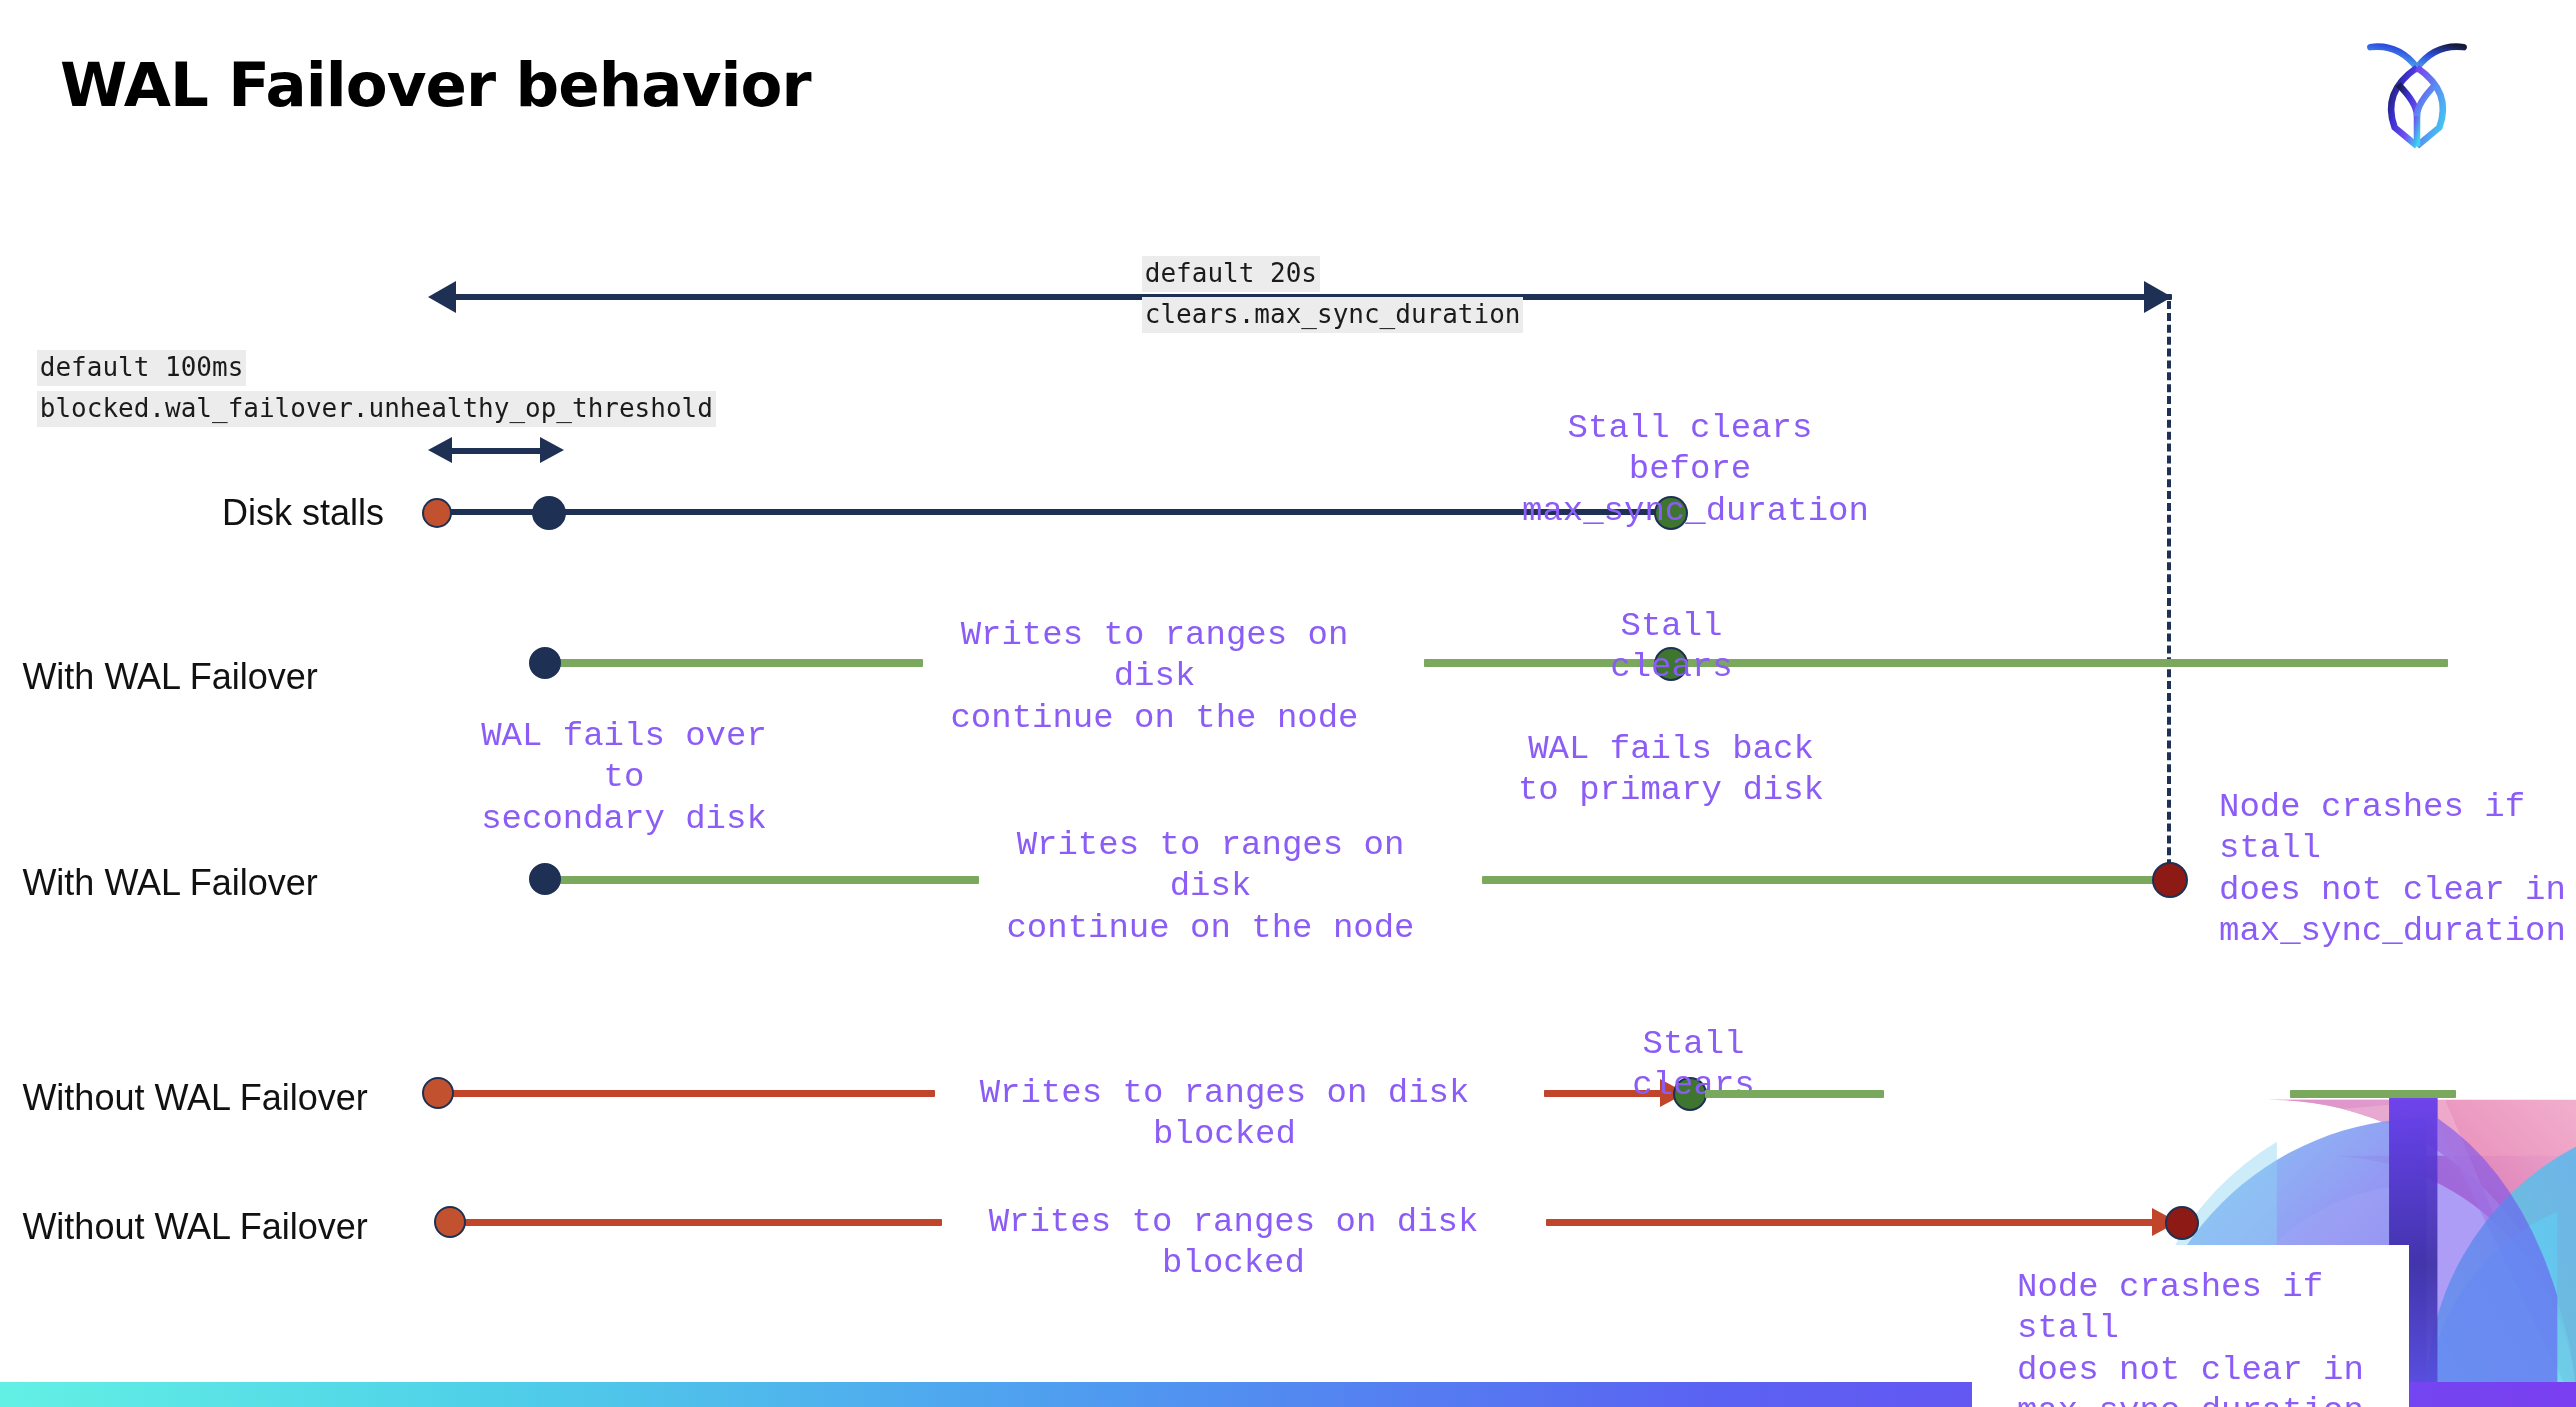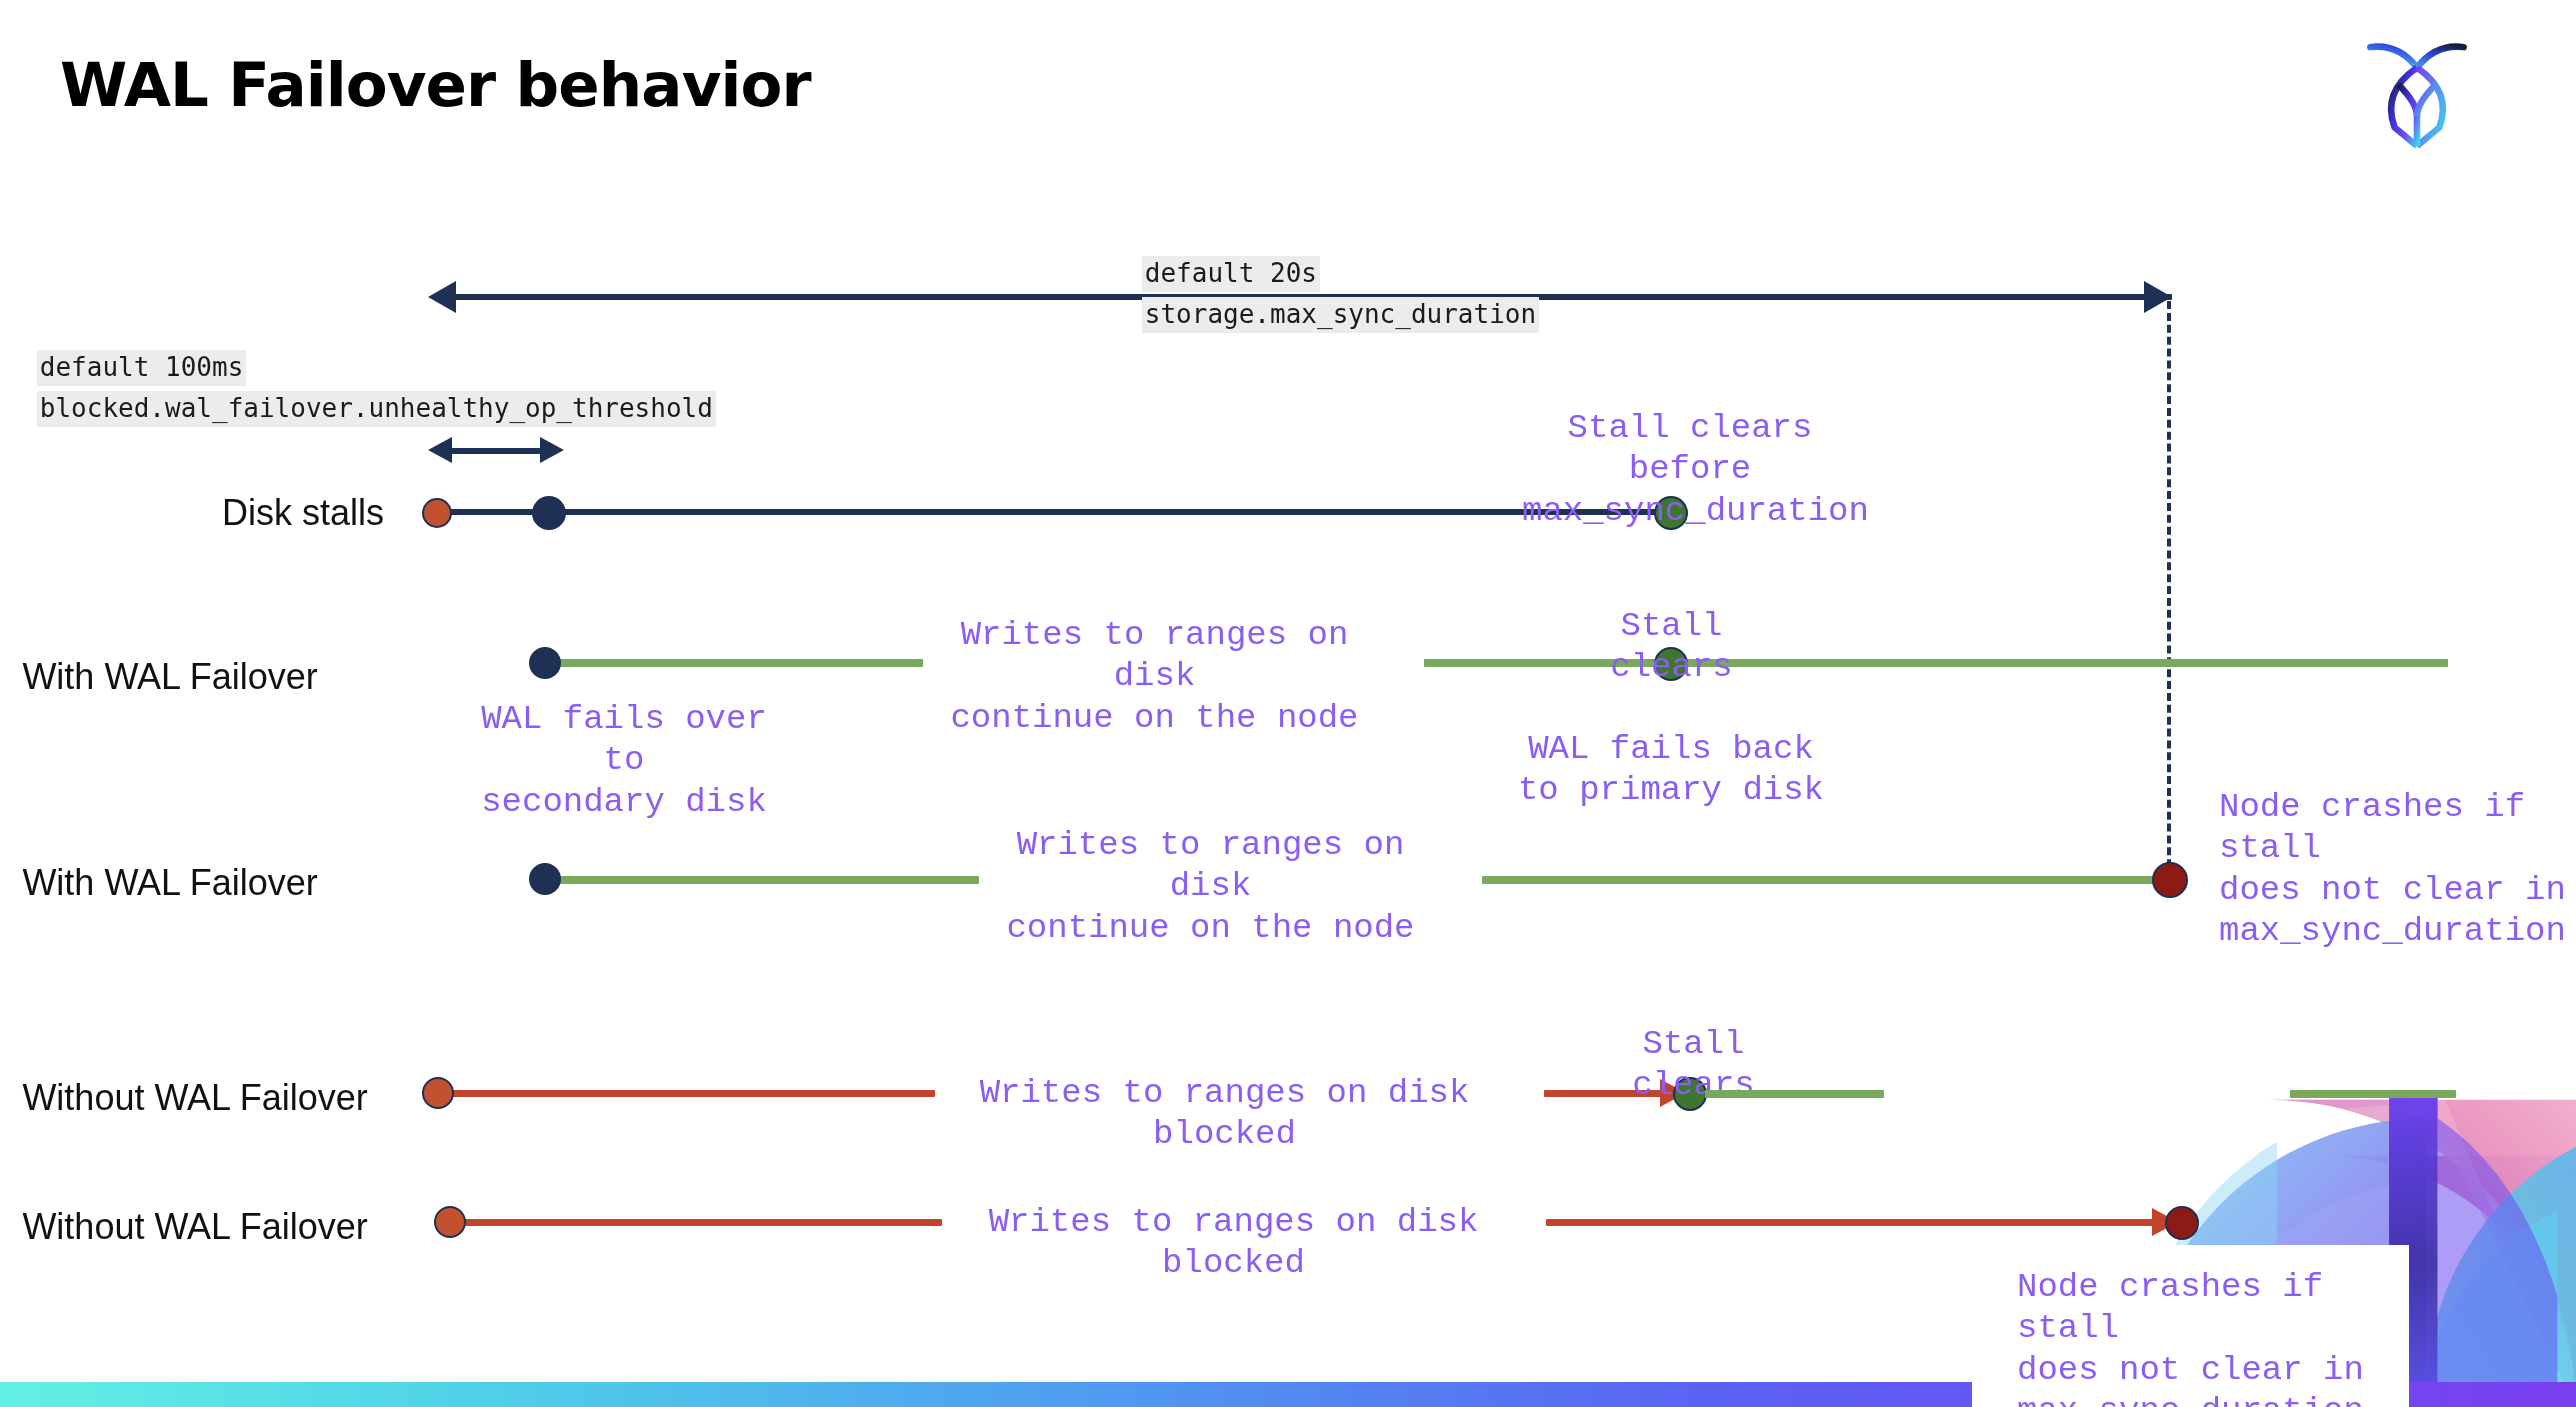--- a/index.html
+++ b/index.html
@@ -203,21 +203,21 @@
     <path d="M60 40 Q98 66 84 104 Q60 124 60 124" stroke="url(#lg3)" stroke-width="7" fill="none"></path>
     <path d="M40 58 Q60 78 60 92 L60 124" stroke="url(#lg1)" stroke-width="7" fill="none"></path>
     <path d="M80 58 Q60 78 60 92" stroke="url(#lg3)" stroke-width="7" fill="none"></path>
   </svg>
 
   <div class="arrowhead left" style="left:428px;top:281px;"></div>
   <div class="seg navy" style="left:454px;top:294px;width:1718px;"></div>
   <div class="arrowhead right" style="left:2144px;top:281px;"></div>
 
   <div class="code" style="left:1142px;top:256px;">default 20s</div>
-  <div class="code" style="left:1142px;top:297px;">storage.max_sync_duration</div>
+  <div class="code" style="left:1142px;top:297px;">clears.max_sync_duration</div>
 
   <div class="vdash" style="left:2167px;top:301px;height:578px;"></div>
 
   <div class="code" style="left:37px;top:350px;">default 100ms</div>
   <div class="code" style="left:37px;top:391px;">blocked.wal_failover.unhealthy_op_threshold</div>
 
   <div class="arrowhead small-left" style="left:428px;top:437px;"></div>
   <div class="seg navy" style="left:451px;top:448px;width:93px;"></div>
   <div class="arrowhead small-right" style="left:540px;top:437px;"></div>
 
@@ -225,21 +225,21 @@
   <div class="seg navy" style="left:436px;top:509px;width:1234px;"></div>
   <div class="dot orange" style="left:422px;top:498px;width:30px;height:30px;"></div>
   <div class="dot navy" style="left:532px;top:496px;width:34px;height:34px;"></div>
   <div class="dot green" style="left:1654px;top:496px;width:34px;height:34px;"></div>
   <div class="note c" style="left:1522px;top:408px;width:336px;">Stall clears before
 max_sync_duration</div>
 
   <div class="rowlabel" style="left:22.4px;top:656px;">With WAL Failover</div>
   <div class="seg green" style="left:542px;top:659px;width:381px;"></div>
   <div class="dot navy" style="left:529px;top:647px;width:32px;height:32px;"></div>
-  <div class="note c" style="left:465px;top:699px;width:318px;">WAL fails over to
+  <div class="note c" style="left:465px;top:716px;width:318px;">WAL fails over to
 secondary disk</div>
   <div class="note c" style="left:944px;top:615px;width:421px;">Writes to ranges on disk
 continue on the node</div>
   <div class="seg green" style="left:1424px;top:659px;width:1024px;"></div>
   <div class="dot green" style="left:1654px;top:647px;width:34px;height:34px;"></div>
   <div class="note c" style="left:1550px;top:606px;width:243px;">Stall clears</div>
   <div class="note c" style="left:1516px;top:729px;width:310px;">WAL fails  back
 to primary disk</div>
 
   <div class="rowlabel" style="left:22.4px;top:862px;">With WAL Failover</div>

